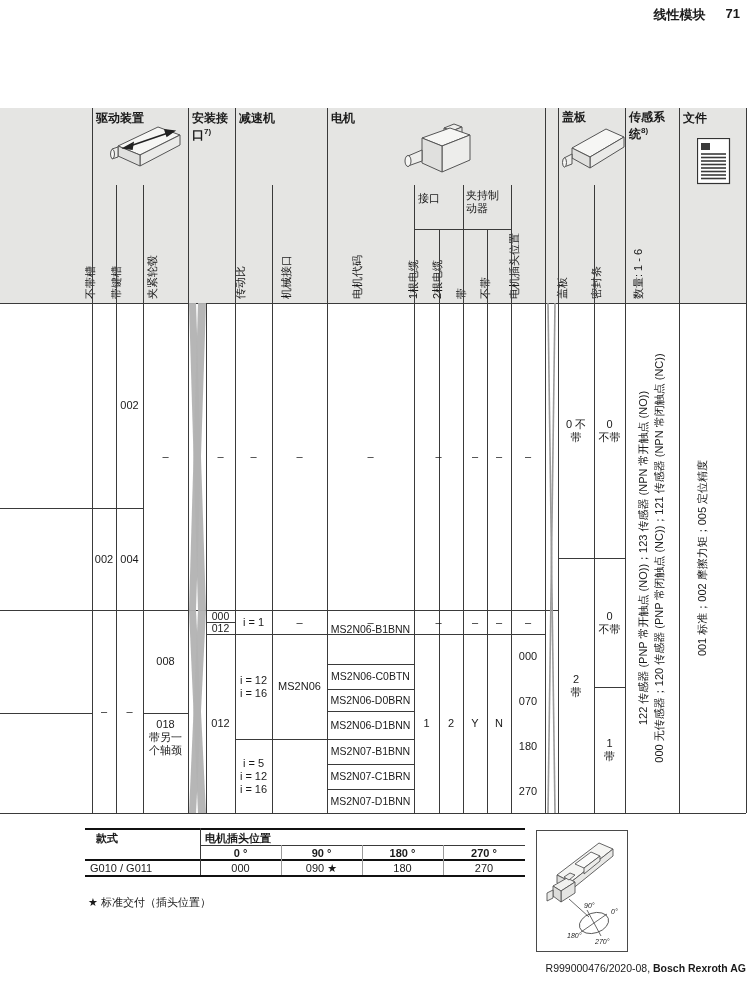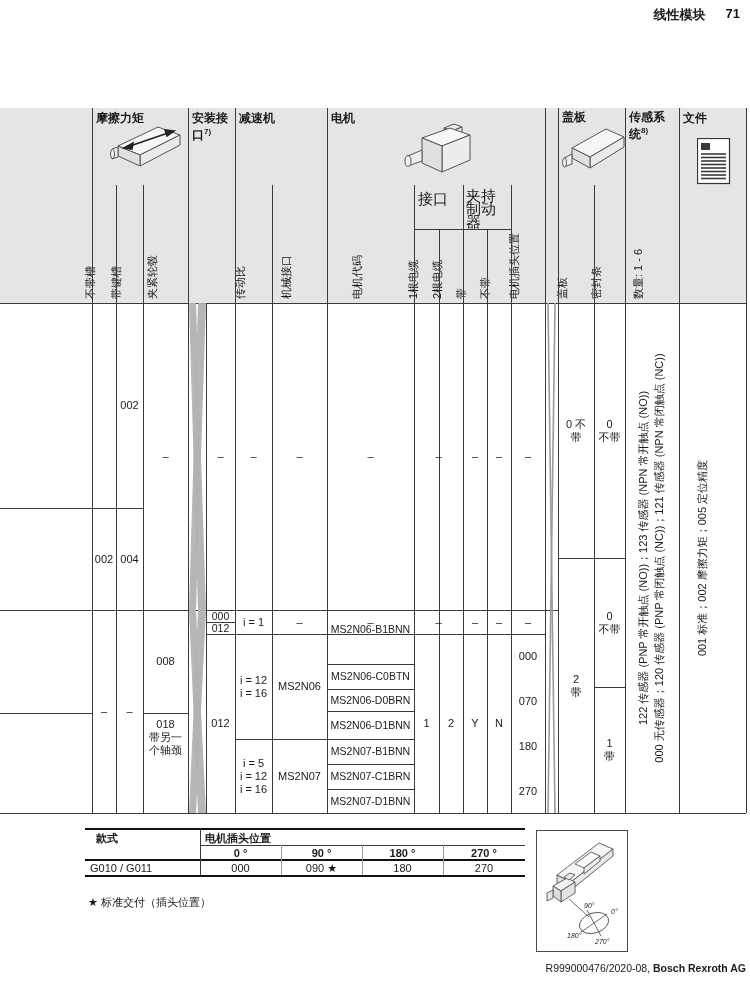--- a/index.html
+++ b/index.html
@@ -15,21 +15,21 @@
   .hl.heavy { height:2px; background:#111; }
   .vl.light { background:#9a9a9a; }
   .cell {
     position:absolute; display:flex; align-items:center; justify-content:center;
     text-align:center; font-size:11px; line-height:13px; white-space:pre-line;
   }
   .cell.small { font-size:10.5px; line-height:11px; }
   .cell.code { font-size:10.5px; letter-spacing:0; }
   .gtitle { position:absolute; font-size:12px; font-weight:bold; line-height:14px; }
   .gtitle sup { font-size:8px; }
-  .subhead { position:absolute; font-size:15px; line-height:13px; }
+  .subhead { position:absolute; font-size:11px; line-height:13px; }
   .vtext {
     position:absolute; height:14px; line-height:14px; font-size:11px; white-space:nowrap;
     transform-origin:0 100%; transform:rotate(-90deg);
   }
   .vcenter {
     position:absolute; transform:translate(-50%,-50%) rotate(-90deg);
     white-space:nowrap; text-align:center; font-size:11px; line-height:16px;
   }
   .pagehead { position:absolute; top:6px; right:10px; display:flex; gap:20px; font-size:13px; font-weight:bold; }
   .pagefoot { position:absolute; top:962px; right:4px; font-size:10.5px; }
@@ -49,21 +49,21 @@
 
 <div class="page">
 
   <div class="pagehead">
     <span>线性模块</span>
     <span>71</span>
   </div>
 
   <div class="band"></div>
 
-  <div class="gtitle" style="left:96px; top:111px;">摩擦力矩</div>
+  <div class="gtitle" style="left:96px; top:111px;">驱动装置</div>
   <div class="gtitle" style="left:192px; top:111px; width:44px;"><span>安装接口</span><sup>7)</sup></div>
   <div class="gtitle" style="left:239px; top:111px;">减速机</div>
   <div class="gtitle" style="left:331px; top:111px;">电机</div>
   <div class="gtitle" style="left:562px; top:110px;">盖板</div>
   <div class="gtitle" style="left:629px; top:110px; width:46px;"><span>传感系统</span><sup>8)</sup></div>
   <div class="gtitle" style="left:683px; top:111px;">文件</div>
 
   <div class="subhead" style="left:418px; top:192px;">接口</div>
   <div class="subhead" style="left:466px; top:189px; width:42px;">夹持制动器</div>
 
@@ -224,21 +224,20 @@
   <div class="cell" style="left:143px; top:687px; width:45px; height:100px;">018
 带另一
 个轴颈</div>
   <div class="cell" style="left:206px; top:634px; width:29px; height:179px;">012</div>
   <div class="cell" style="left:235px; top:634px; width:37px; height:105px;">i = 12
 i = 16</div>
   <div class="cell" style="left:235px; top:739px; width:37px; height:74px;">i = 5
 i = 12
 i = 16</div>
   <div class="cell" style="left:272px; top:634px; width:55px; height:105px;">MS2N06</div>
-  <div class="cell" style="left:272px; top:739px; width:55px; height:74px;">MS2N07</div>
   <div class="cell code" style="left:327px; top:614px; width:87px; height:30px;">MS2N06-B1BNN</div>
   <div class="cell code" style="left:327px; top:664px; width:87px; height:25px;">MS2N06-C0BTN</div>
   <div class="cell code" style="left:327px; top:689px; width:87px; height:22px;">MS2N06-D0BRN</div>
   <div class="cell code" style="left:327px; top:711px; width:87px; height:28px;">MS2N06-D1BNN</div>
   <div class="cell code" style="left:327px; top:739px; width:87px; height:25px;">MS2N07-B1BNN</div>
   <div class="cell code" style="left:327px; top:764px; width:87px; height:25px;">MS2N07-C1BRN</div>
   <div class="cell code" style="left:327px; top:789px; width:87px; height:24px;">MS2N07-D1BNN</div>
   <div class="cell" style="left:414px; top:634px; width:25px; height:179px;">1</div>
   <div class="cell" style="left:439px; top:634px; width:24px; height:179px;">2</div>
   <div class="cell" style="left:463px; top:634px; width:24px; height:179px;">Y</div>

